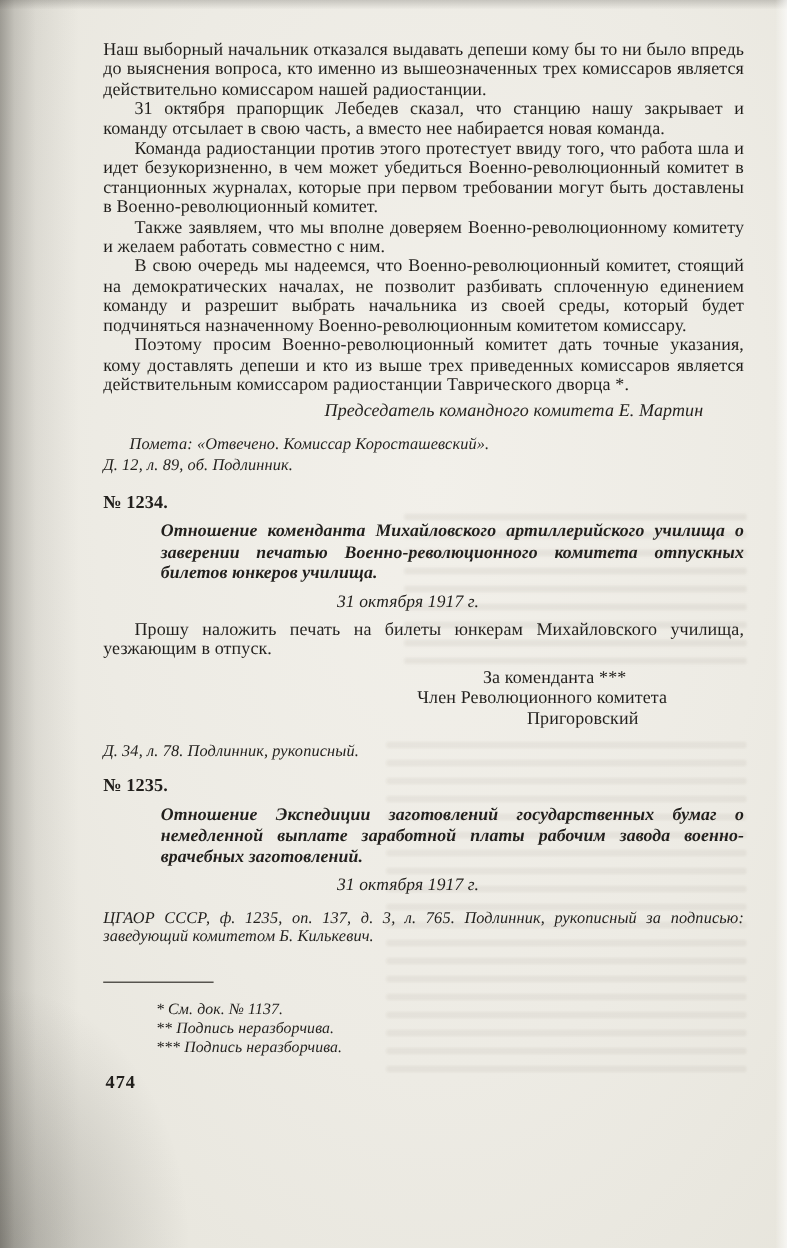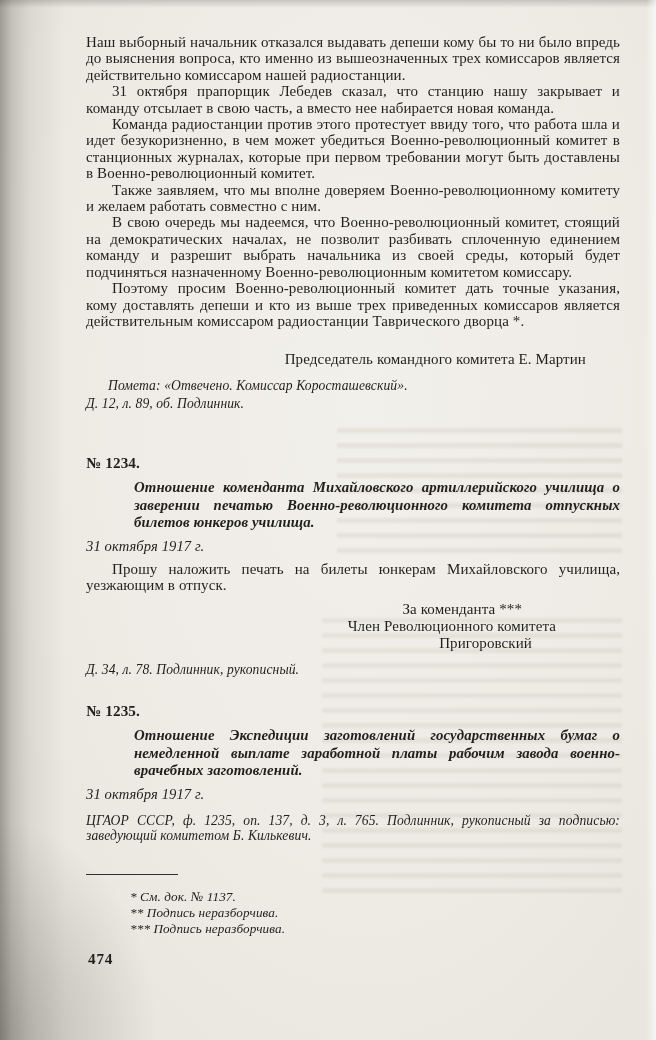--- a/index.html
+++ b/index.html
@@ -60,62 +60,62 @@
   }
   .body-par {
     margin: 0;
     text-indent: 26px;
     text-align: justify;
     font-family: Liberation Serif, serif;
   }
   .no-indent { text-indent: 0; }
 
   .sig { text-align: right; line-height: 17px; }
-  .sig-chair  { margin-top: 22px;  padding-right: 34px; }
+  .sig-chair  { margin-top: 6px;  padding-right: 34px; font-style: italic; }
   .sig-secr   { padding-right: 64px; }
   .sig-komend { margin-top: 8px; padding-right: 98px; }
   .sig-member { padding-right: 64px; }
   .sig-prig   { padding-right: 88px; }
 
   .nota {
     margin: 10px 0 0;
     font-style: italic;
     font-size: 13.6px;
     line-height: 16px;
     text-indent: 22px;
   }
   .aref {
     margin: 2px 0 0;
     font-style: italic;
     font-size: 13.6px;
     line-height: 16px;
     text-align: justify;
   }
-  .doc { margin-top: 42px; }
-  .doc-2 { margin-top: 24px; }
+  .doc { margin-top: 14px; }
+  .doc-2 { margin-top: 12px; }
   .doc-number {
     font-weight: bold;
     font-size: 15.2px;
     line-height: 17px;
   }
   .doc-title {
     margin: 8px 0 0 48px;
     font-weight: bold;
     font-style: italic;
     font-size: 14.8px;
     line-height: 17.4px;
     text-align: justify;
   }
   .doc-date {
     margin-top: 6px;
     padding-right: 26px;
     font-style: italic;
     font-size: 14.6px;
     line-height: 17px;
-    text-align: left;
+    text-align: center;
   }
   .doc-body { margin-top: 6px; }
   .doc .aref { margin-top: 10px; }
   .aref-long { line-height: 15.6px; margin-top: 8px; }
 
   .footnote-sep {
     margin-top: 30px;
     width: 92px;
     border-top: 1.5px solid #32302b;
   }

